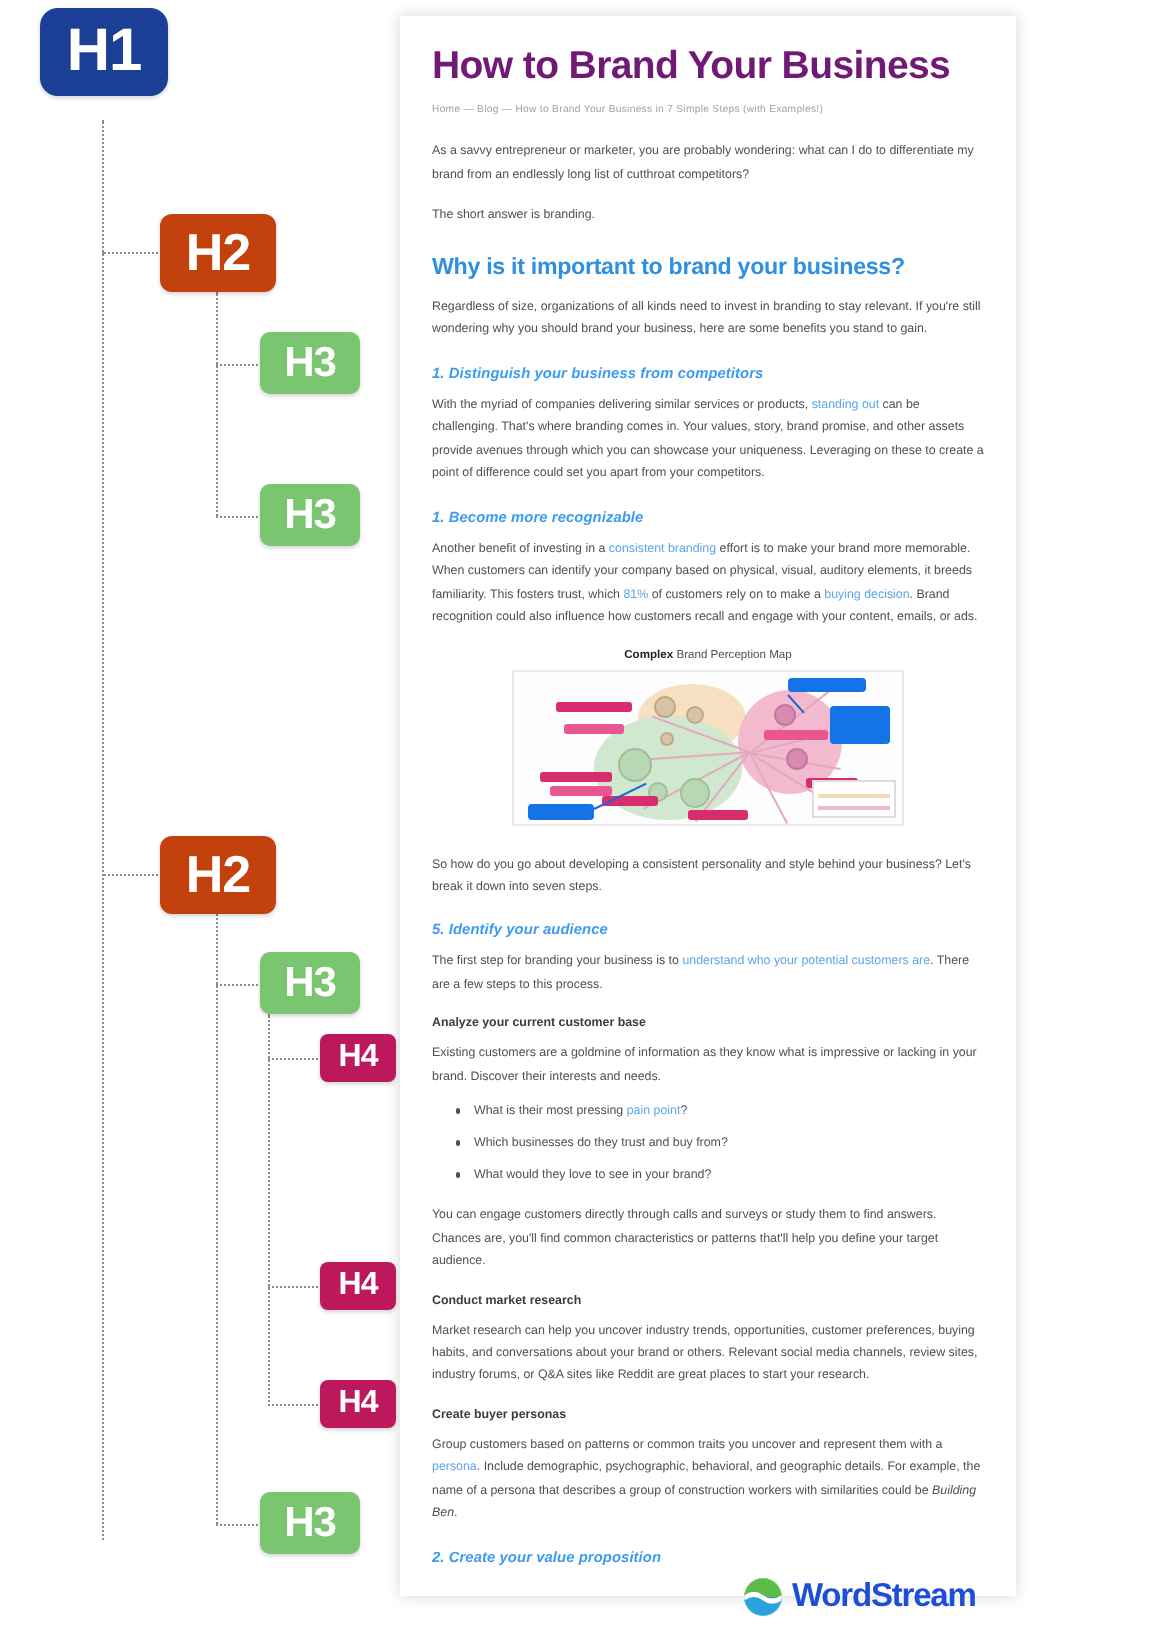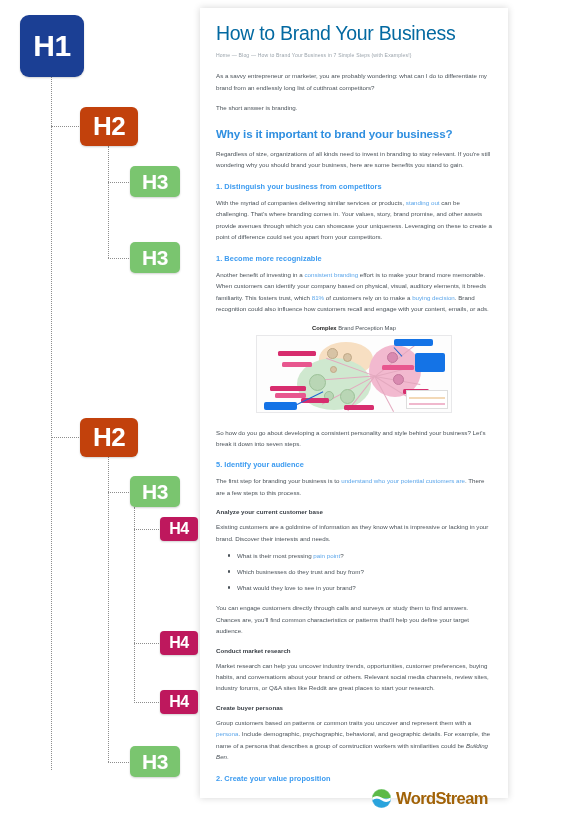--- a/index.html
+++ b/index.html
@@ -27,23 +27,23 @@
     height: 790px;
     background: #ffffff;
     box-shadow: 0 0 7px rgba(0,0,0,0.17);
     overflow: hidden;
   }
   #doc-inner {
     padding: 14px 16px 0 16px;
   }
 
   .doc-h1 {
-    color: #0369a1;
+    color: #701a75;
     font-size: 19.5px;
-    font-weight: normal;
+    font-weight: bold;
     letter-spacing: -0.3px;
     line-height: 1.15;
     margin-bottom: 8px;
   }
   .breadcrumb {
     color: #9aa3ab;
     font-size: 5.1px;
     letter-spacing: 0.15px;
     margin-bottom: 12px;
     white-space: nowrap;
@@ -61,20 +61,21 @@
     font-weight: bold;
     letter-spacing: -0.15px;
     margin: 13px 0 8px 0;
   }
   .doc-h3 {
     color: #3c9bf0;
     font-size: 7.4px;
     font-weight: bold;
     letter-spacing: 0.05px;
     margin: 11px 0 6px 0;
+    font-style: italic;
   }
   .doc-h4 {
     color: #373d44;
     font-size: 6.2px;
     font-weight: bold;
     margin: 10px 0 6px 0;
   }
   .doc-link { color: #5ca6ea; }
   .doc-em { font-style: italic; }
   ul.doc-list {
@@ -152,21 +153,21 @@
     width: 19px; height: 19px; border-radius: 50%;
     background: linear-gradient(#5fbf5f 0%, #5fbf5f 48%, #ffffff 48%, #ffffff 54%, #2f9fd6 54%, #2f9fd6 100%);
     position: relative; overflow: hidden;
   }
   .ws-mark:after {
     content: ""; position: absolute; left: -3px; top: 7px;
     width: 25px; height: 9px; border-radius: 50%;
     background: #ffffff; opacity: 0.0;
   }
   .ws-text {
-    font-size: 16.5px; font-weight: bold; color: #a16207; letter-spacing: -0.6px;
+    font-size: 16.5px; font-weight: bold; color: #1d4ed8; letter-spacing: -0.6px;
   }
 
   
   .badge {
     position: absolute;
     display: flex; align-items: center; justify-content: center;
     color: #ffffff; font-weight: bold;
     border-radius: 6px;
     box-shadow: 0 1px 2px rgba(0,0,0,0.18);
     letter-spacing: -0.5px;
@@ -297,21 +298,21 @@
 
       <h4 class="doc-h4">Create buyer personas</h4>
       <p class="doc-p"><span>Group customers based on patterns or common traits you uncover and represent them with a </span><a class="doc-link">persona</a><span>. Include demographic, psychographic, behavioral, and geographic details. For example, the name of a persona that describes a group of construction workers with similarities could be </span><i class="doc-em">Building Ben</i><span>.</span></p>
 
       <h3 class="doc-h3">2. Create your value proposition</h3>
 
     </div>
   </div>
 
   <div id="badge-layer">
-      <div class="badge h1" style="left: 20px; top: 15px; width: 64px; height: 62px; font-size: 30px;">
+      <div class="badge h1" style="left: 20px; top: 4px; width: 64px; height: 44px; font-size: 30px;">
         <span>H1</span>
       </div>
       <div class="badge h2" style="left: 80px; top: 107px; width: 58px; height: 39px; font-size: 26px;">
         <span>H2</span>
       </div>
       <div class="badge h3" style="left: 130px; top: 166px; width: 50px; height: 31px; font-size: 21px;">
         <span>H3</span>
       </div>
       <div class="badge h3" style="left: 130px; top: 242px; width: 50px; height: 31px; font-size: 21px;">
         <span>H3</span>

